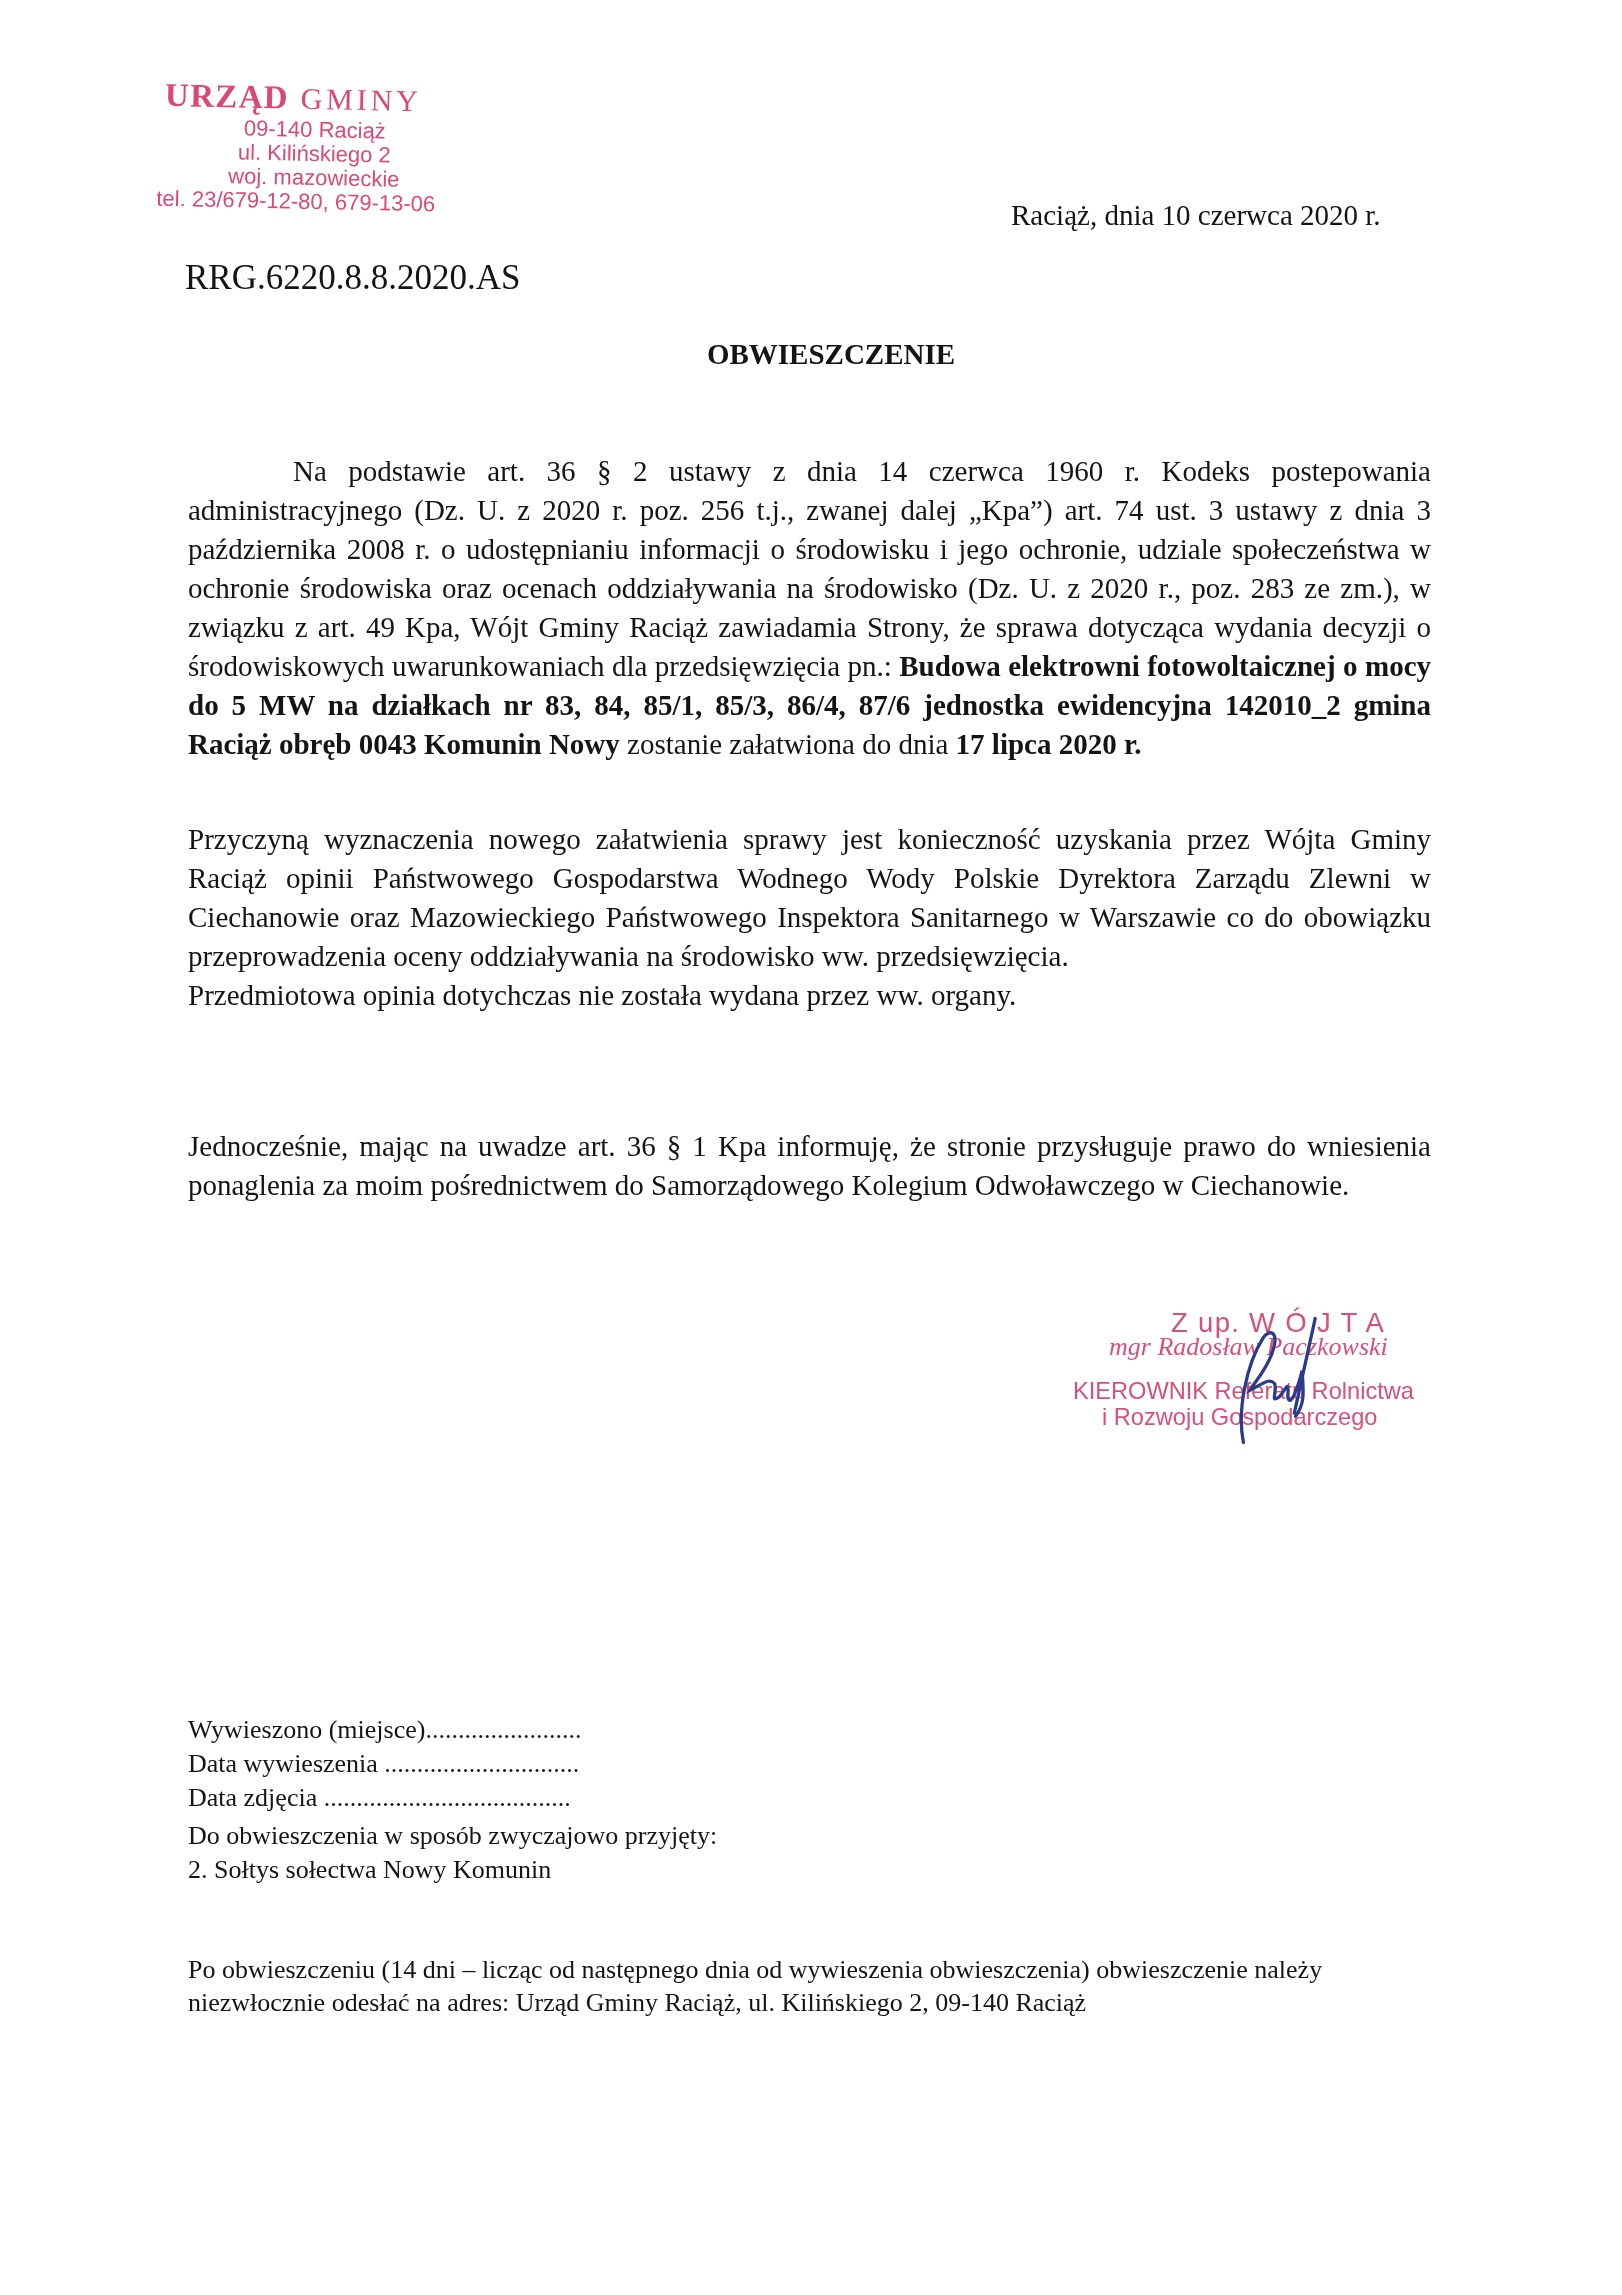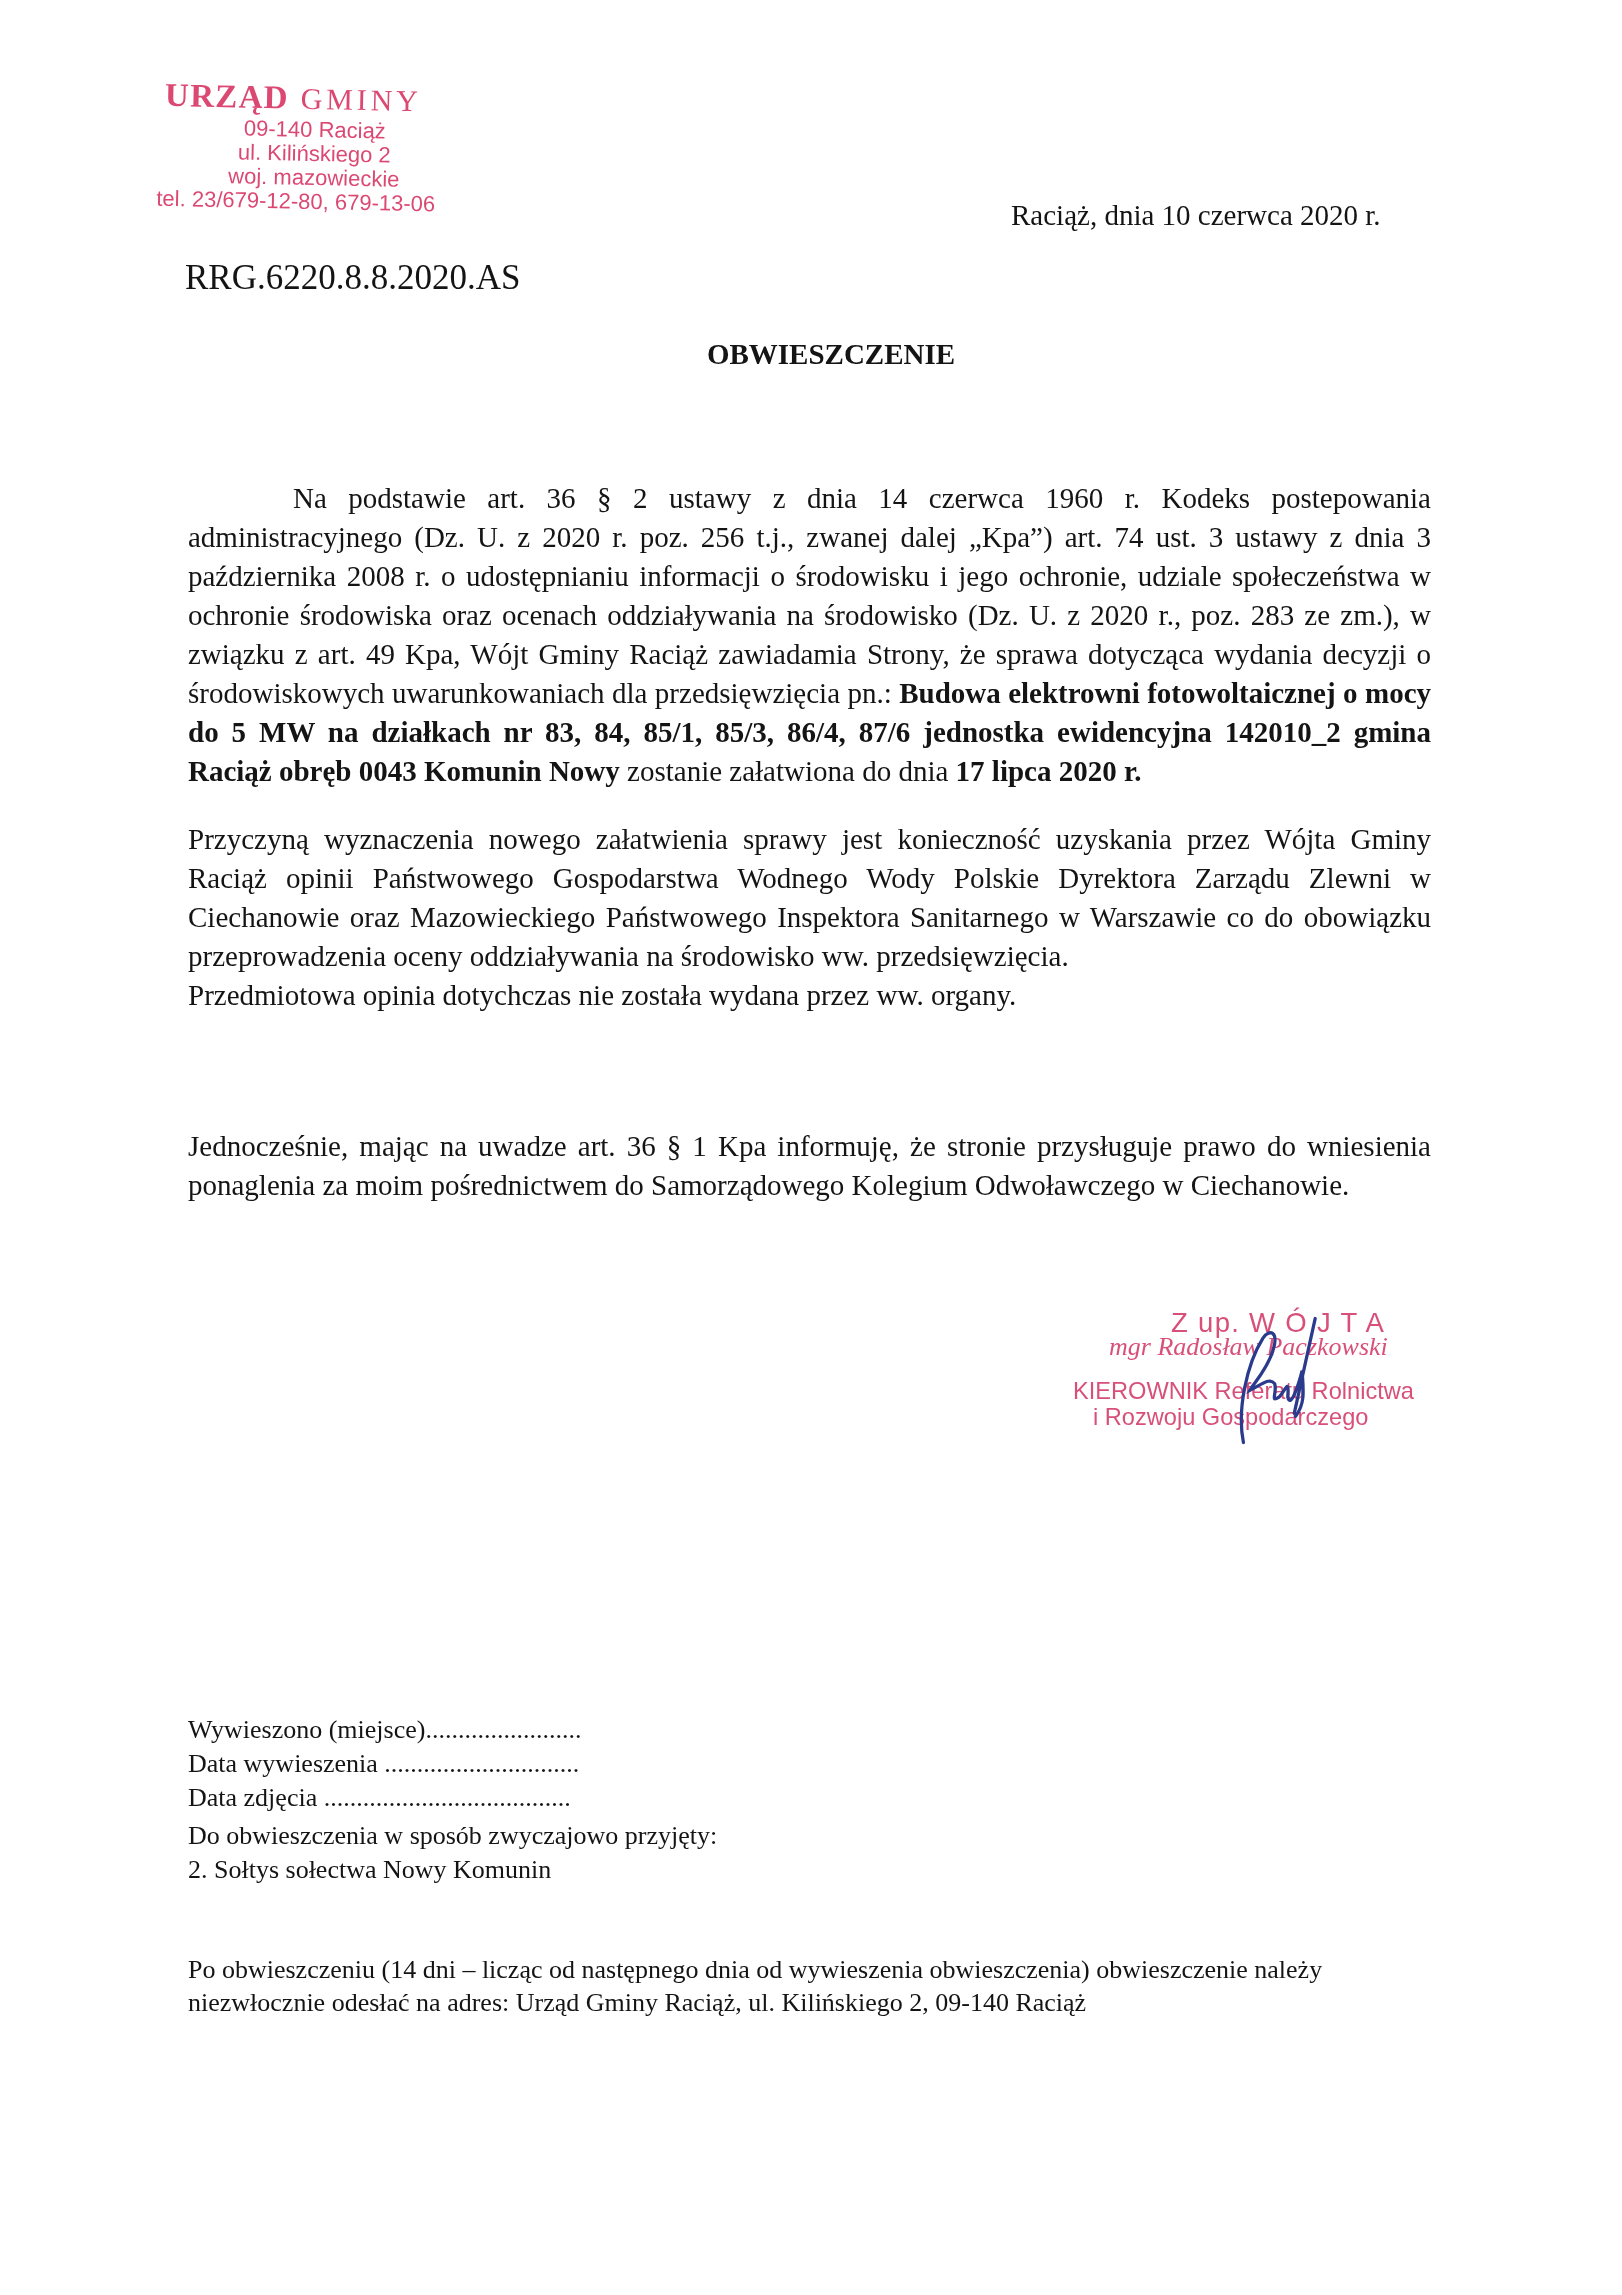--- a/index.html
+++ b/index.html
@@ -30,21 +30,21 @@
       font-size: 35px; line-height: 39px;
     }
     .heading {
       position: absolute; left: 0; right: 0; top: 335px; text-align: center;
       font-size: 29px; font-weight: bold; line-height: 39px; padding-left: 40px;
     }
     .body-block {
       position: absolute; left: 188px; width: 1243px;
       font-size: 29px; line-height: 39px; text-align: justify;
     }
-    .p1 { top: 452px; text-indent: 105px; margin-top: 27px; }
+    .p1 { top: 452px; text-indent: 105px; }
     .p2 { top: 820px; }
     .p3 { top: 1127px; }
     .body-block p { margin: 0; }
     .bold { font-weight: bold; }
     .sig {
       position: absolute; left: 1073px; top: 1299px; width: 406px; height: 157px;
       color: #d8507a;
     }
     .sig .zup {
       position: absolute; left: 98px; top: 0; font-family: "Liberation Sans", sans-serif;
@@ -52,21 +52,21 @@
     }
     .sig .name {
       position: absolute; left: 36px; top: 33px; font-style: italic;
       font-family: "Liberation Serif", serif; font-size: 26px;
     }
     .sig .role1 {
       position: absolute; left: 0; top: 79px; font-family: "Liberation Sans", sans-serif;
       font-size: 23.6px; white-space: nowrap;
     }
     .sig .role2 {
-      position: absolute; left: 20px; top: 105px; font-family: "Liberation Sans", sans-serif;
+      position: absolute; left: 29px; top: 105px; font-family: "Liberation Sans", sans-serif;
       font-size: 23.6px; white-space: nowrap;
     }
     .sig svg { position: absolute; left: 144px; top: 13px; }
     .fields {
       position: absolute; left: 188px; top: 1685px;
       font-size: 26px; line-height: 34px; margin-top: 28px;
     }
     .distrib {
       position: absolute; left: 188px; top: 1819px;
       font-size: 26px; line-height: 34px;

